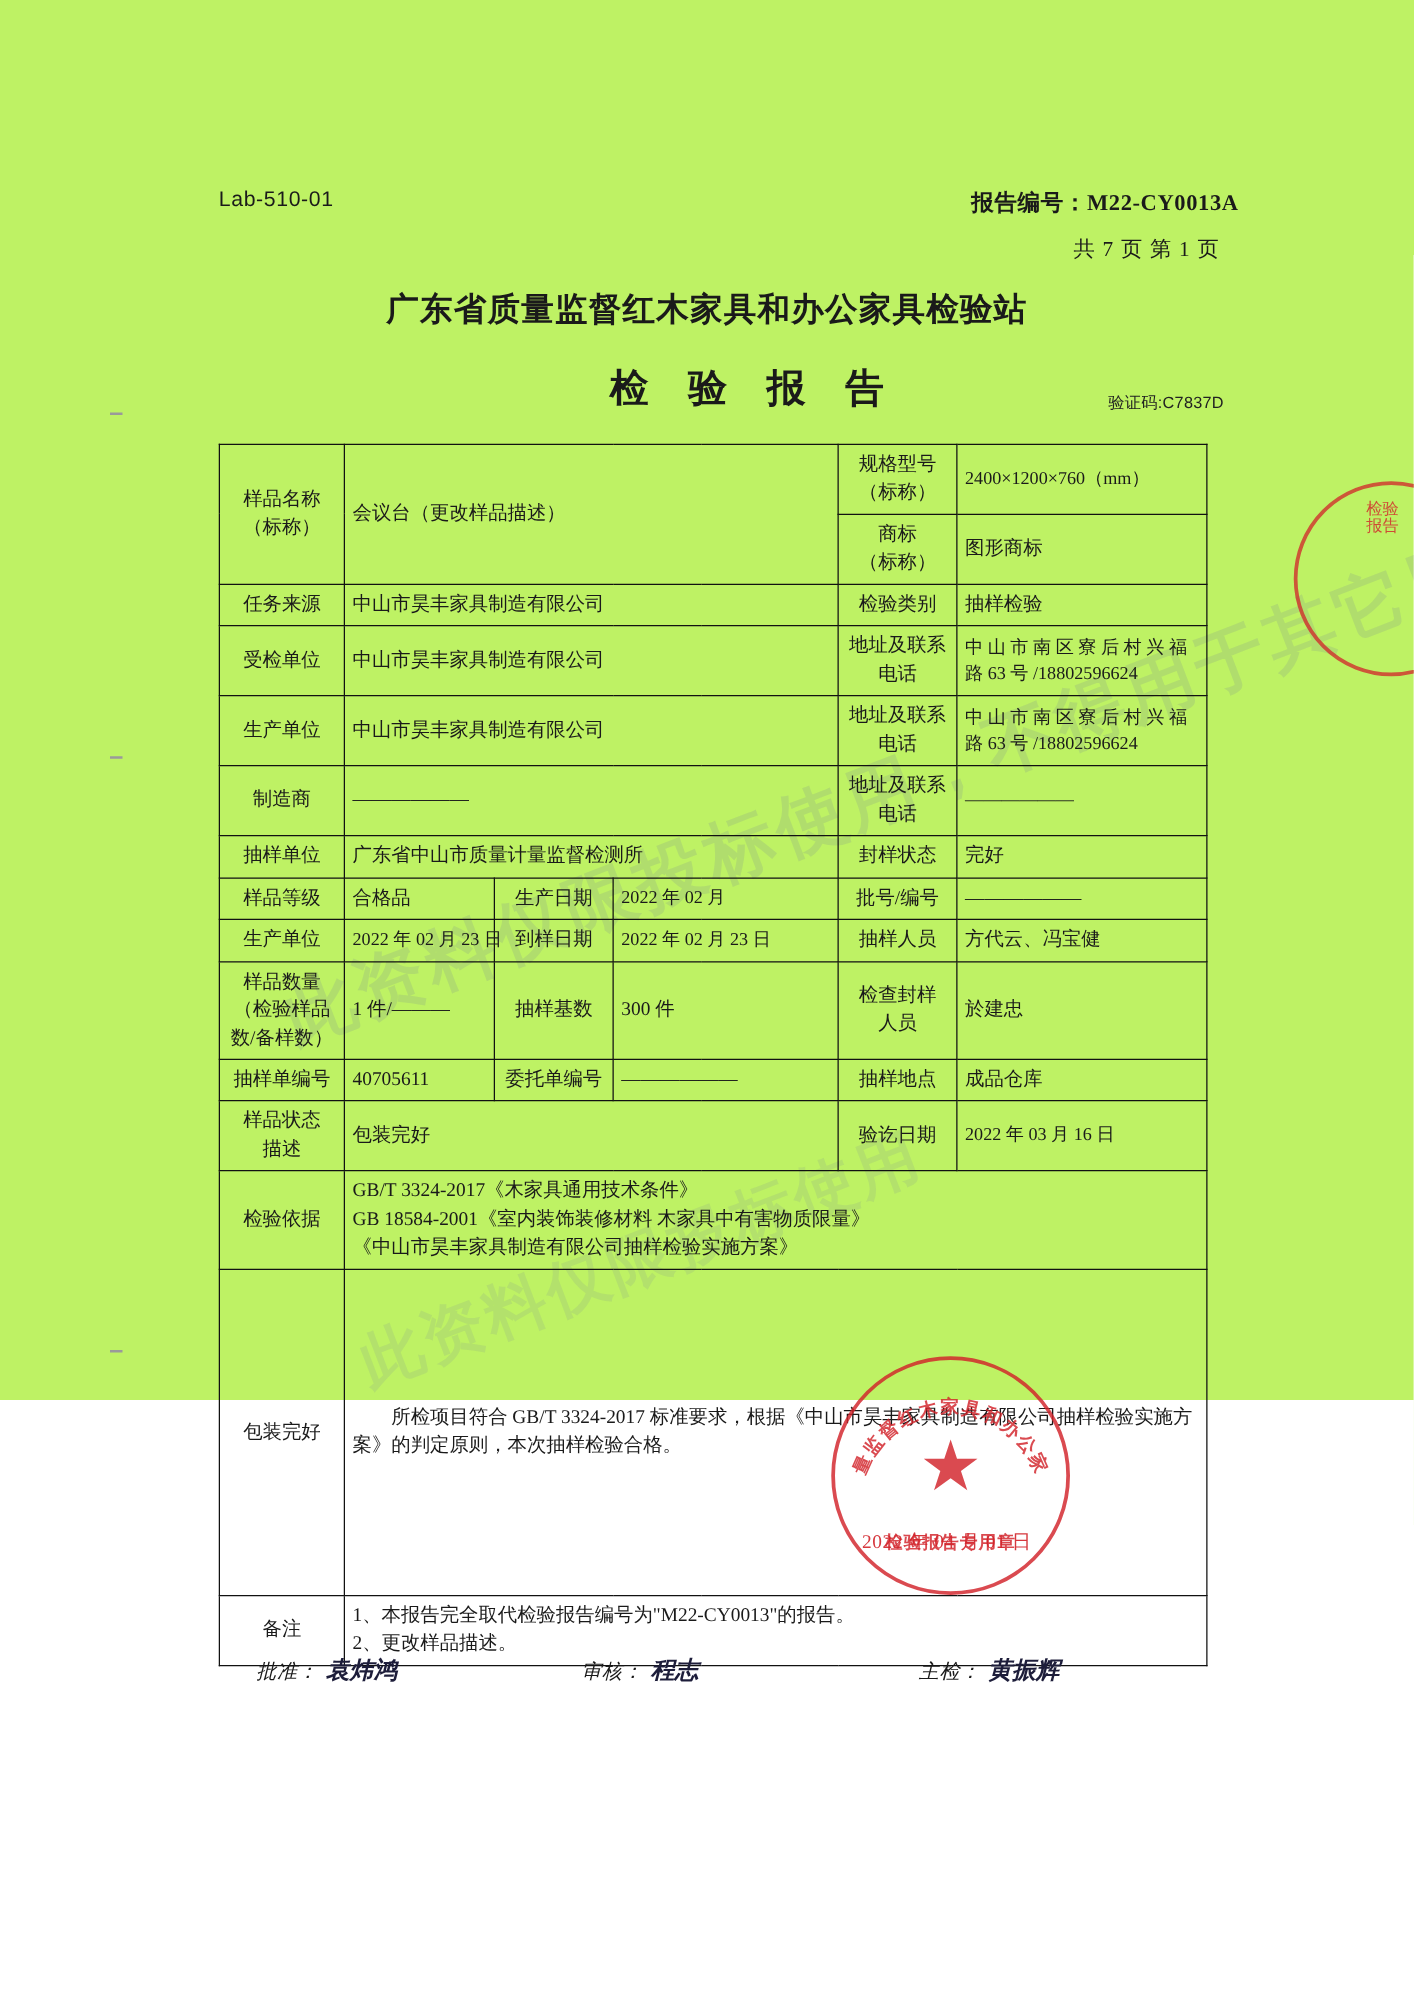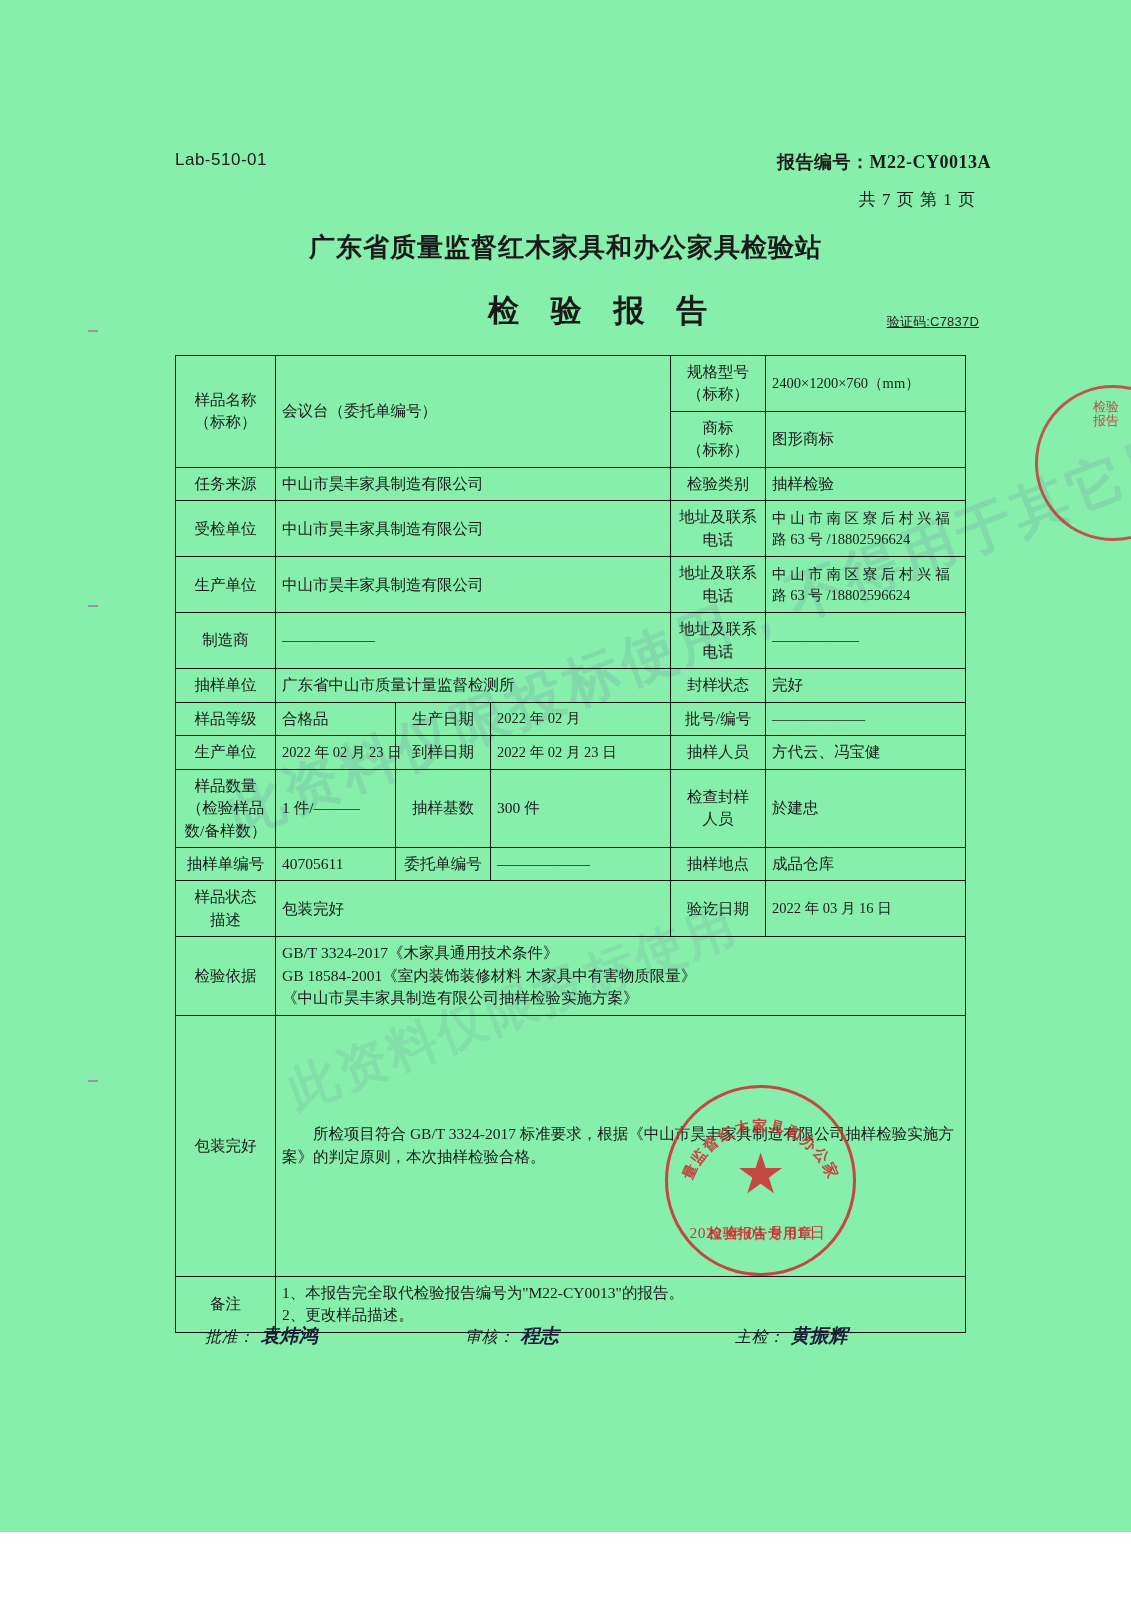--- a/index.html
+++ b/index.html
@@ -12,22 +12,22 @@
     height: 1600px;
     position: relative;
     font-family: "Liberation Serif", serif;
     color: #1a1a1a;
     overflow: hidden;
   }
   .page {
     position: absolute;
     left: 0; top: 0;
     width: 1131px;
-    height: 1532px;
-    background: #86efac;
+    height: 1120px;
+    background: #bef264;
   }
 
   
   .hdr {
     position: absolute;
     top: 150px;
     left: 0;
     width: 1131px;
     height: 70px;
   }
@@ -80,21 +80,20 @@
     margin-left: 32px;
   }
   .verify-code {
     position: absolute;
     top: 313px;
     right: 152px;
     font-family: "Liberation Sans", sans-serif;
     font-size: 13px;
     color: #222;
     letter-spacing: 0.2px;
-    text-decoration: underline;
   }
 
   
   table.main {
     position: absolute;
     top: 355px;
     left: 175px;
     width: 790px;
     border-collapse: collapse;
     table-layout: fixed;
@@ -311,21 +310,21 @@
       <col style="width:95px">
       <col style="width:70px">
       <col style="width:110px">
       <col style="width:95px">
       <col style="width:200px">
     </colgroup>
     <tbody>
 
       <tr>
         <td class="lbl two-line" rowspan="2">样品名称<br>（标称）</td>
-        <td class="ctr" colspan="4" rowspan="2">会议台（委托单编号）</td>
+        <td class="ctr" colspan="4" rowspan="2">会议台（更改样品描述）</td>
         <td class="lbl two-line">规格型号<br>（标称）</td>
         <td class="ctr small">2400×1200×760（mm）</td>
       </tr>
       <tr>
         <td class="lbl two-line">商标<br>（标称）</td>
         <td class="ctr">图形商标</td>
       </tr>
 
       <tr>
         <td class="lbl">任务来源</td>

